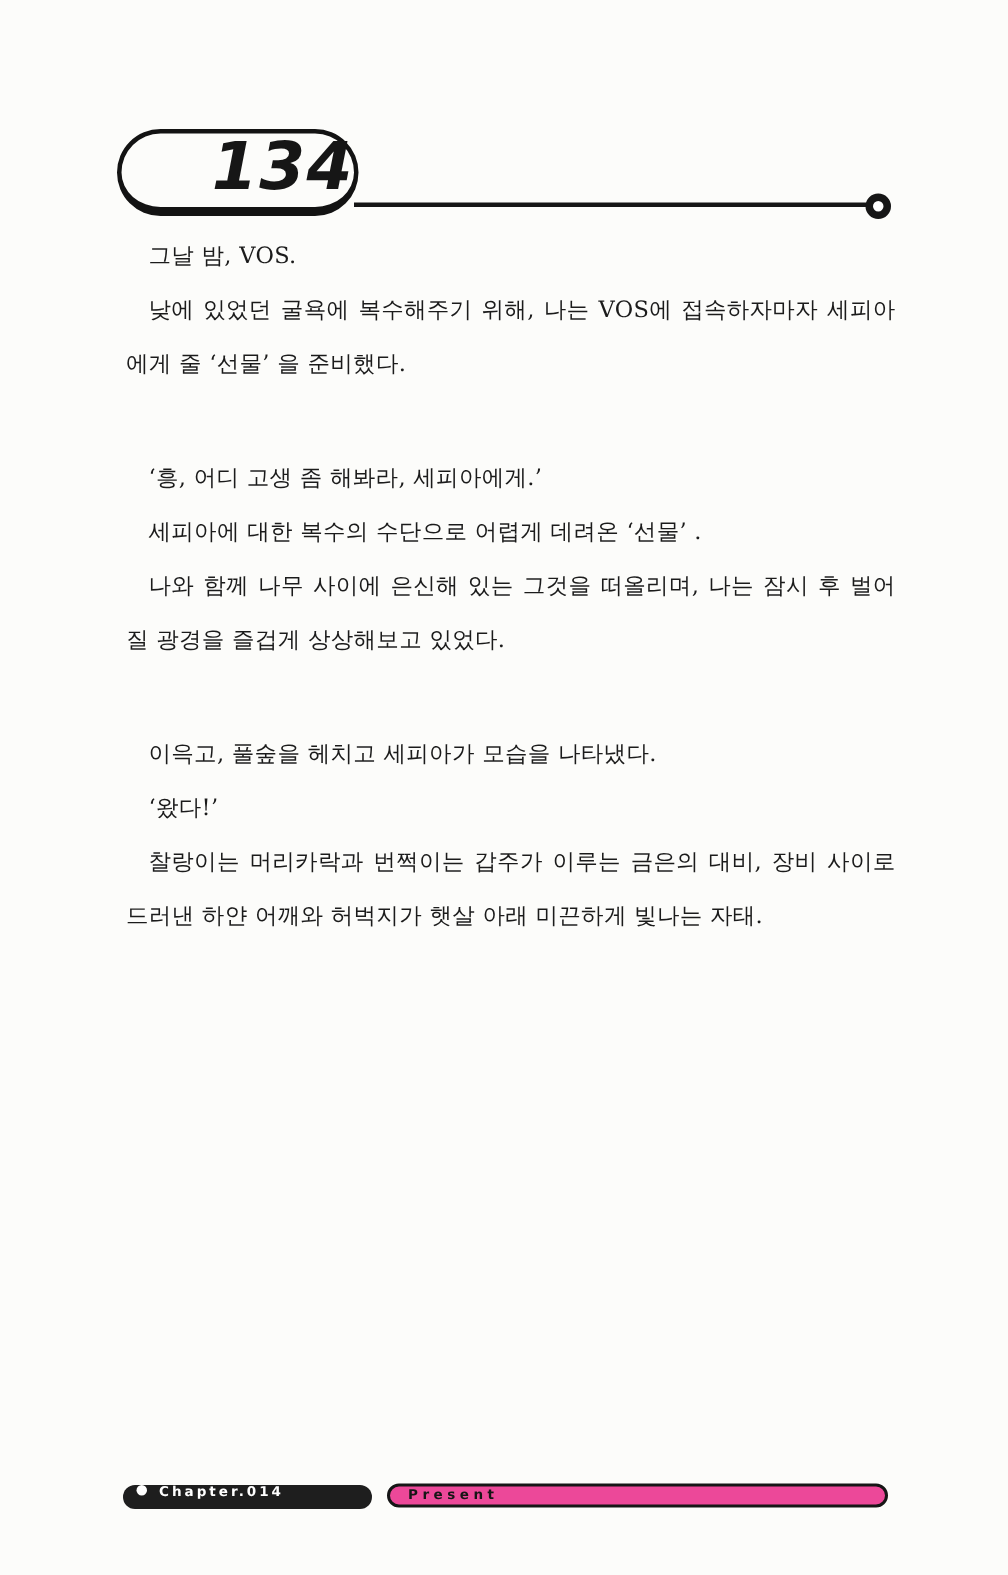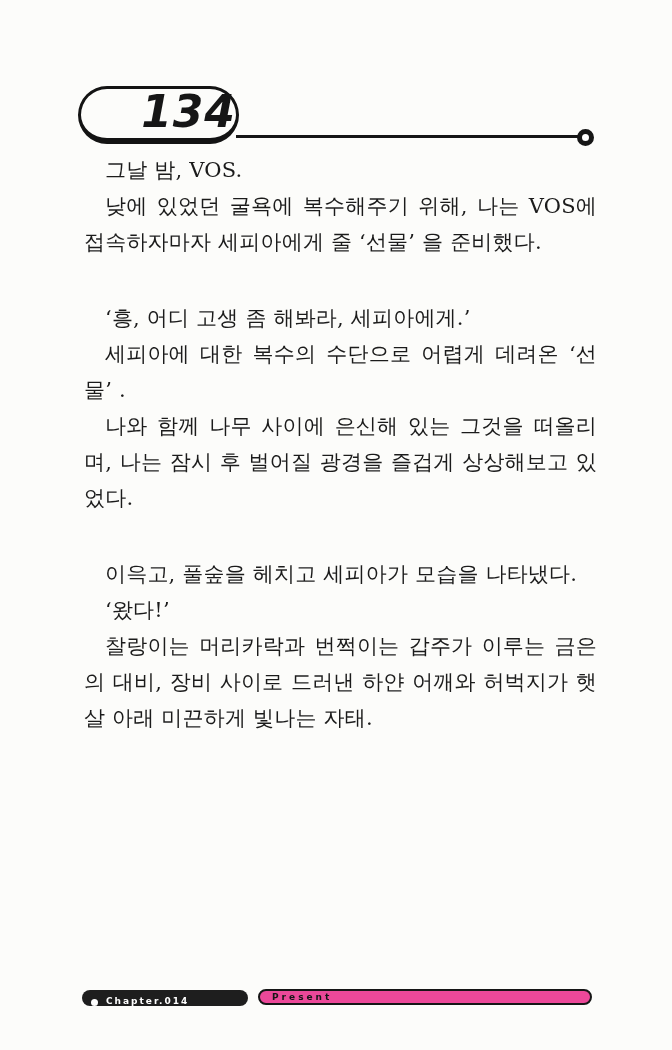--- a/index.html
+++ b/index.html
@@ -52,39 +52,39 @@
     z-index: 1;
   }
 
   
   .text-body {
     position: absolute;
     left: 84px; top: 152px;
     width: 513px;
   }
   .text-body p {
-    font-size: 21px;
+    font-size: 15px;
     line-height: 36px;
     text-align: justify;
     text-indent: 1em;
     letter-spacing: 0.2px;
     word-break: break-all;
   }
   .block { margin: 0; }
   .block + .block { margin-top: 40px; }
 
   
   .footer-chapter-badge {
     position: absolute;
     left: 82px; top: 990px;
     width: 166px; height: 16px;
     background: #1e1e1e;
     border-radius: 9px;
     display: flex;
-    align-items: flex-end;
+    align-items: flex-start;
   }
   .chapter-dot {
     width: 7px; height: 7px;
     border-radius: 50%;
     background: #ffffff;
     margin-left: 9px;
     flex: 0 0 auto;
   }
   .chapter-label {
     font-family: "DejaVu Sans", "Liberation Sans", sans-serif;

